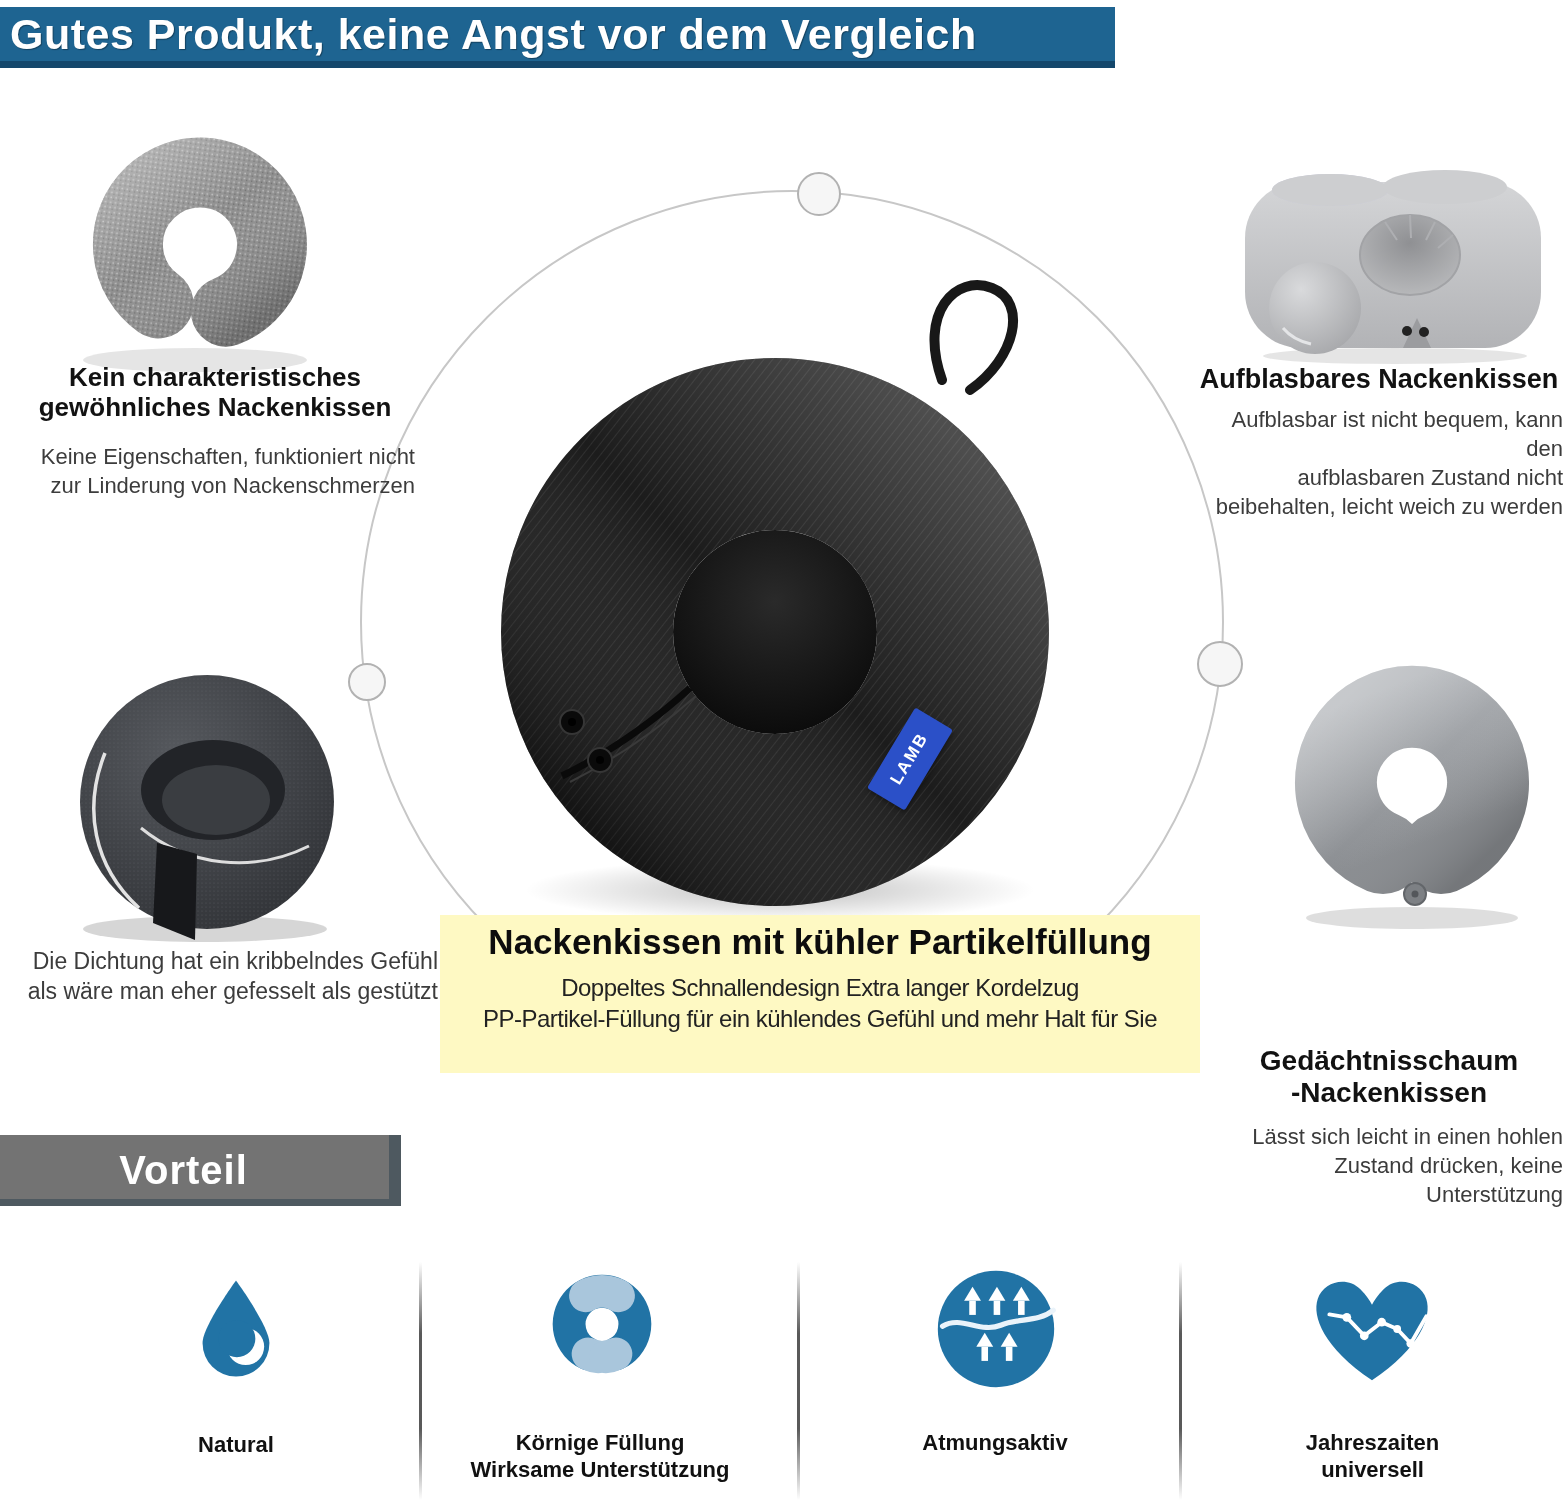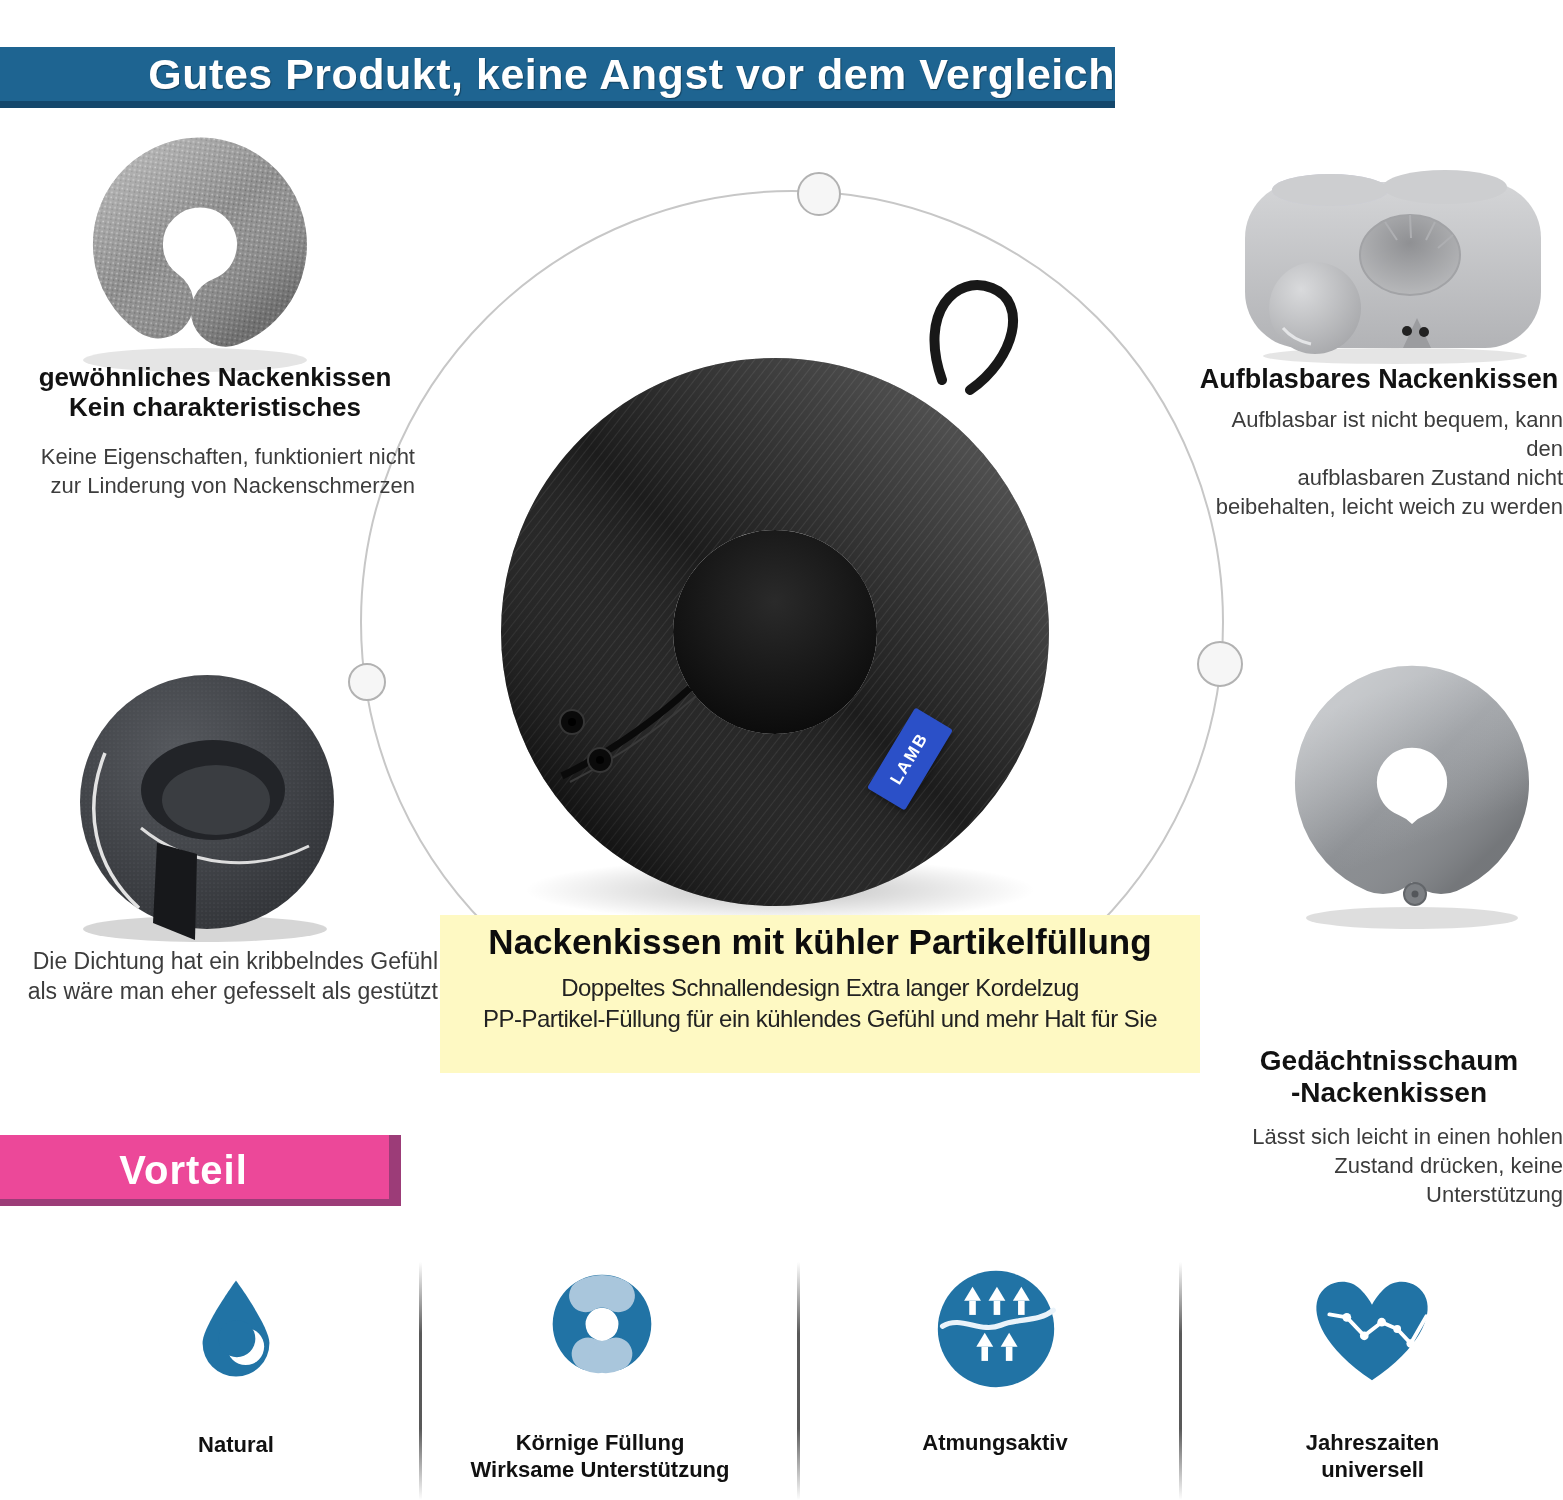--- a/index.html
+++ b/index.html
@@ -4,44 +4,43 @@
 <style>
   html,body{margin:0;padding:0;}
   body{
     width:1563px;height:1500px;position:relative;background:#ffffff;
     font-family:"Liberation Sans","DejaVu Sans",sans-serif;overflow:hidden;
   }
   .abs{position:absolute;}
   
   .banner{
     left:0;top:7px;width:1115px;height:54px;background:#1e6491;
-    border-bottom:7px solid #14476b;display:flex;align-items:center;justify-content:flex-end;
+    border-bottom:7px solid #14476b;display:flex;align-items:center;justify-content:flex-start;
     z-index:9;
-    margin-top:40px;
   }
   .banner h1{
     margin:0;padding:0 0 0 10px;color:#ffffff;font-size:43px;font-weight:bold;letter-spacing:0.5px;
     text-shadow:1px 1px 1px rgba(0,0,0,.35);white-space:nowrap;
   }
   
   .ring{
     left:360px;top:190px;width:860px;height:860px;border:2px solid #c7c7c7;border-radius:50%;
     z-index:1;
   }
   .node{background:#f6f6f6;border:2px solid #b2b2b2;border-radius:50%;z-index:2;}
   
   .cmp-title{font-weight:bold;color:#121212;text-align:center;line-height:1.16;}
   .cmp-desc{color:#3c3c3c;text-align:right;line-height:1.32;}
   .blk{z-index:6;}
   .center-blk{background:#fef9c3;z-index:6;}
   .center-title{font-weight:bold;font-size:35px;color:#0d0d0d;text-align:center;line-height:1.1;}
   .center-desc{font-size:24px;color:#222;text-align:center;line-height:1.3;letter-spacing:-0.5px;}
   
   .vorteil{
-    left:0;top:1135px;width:401px;height:71px;background:#ec4899;z-index:9;
+    left:0;top:1135px;width:401px;height:71px;background:#737373;z-index:9;
     box-shadow:inset -12px -7px 0 rgba(10,40,60,.35);
     display:flex;align-items:center;justify-content:center;
   }
   .vorteil h2{margin:0;padding-right:34px;color:#fff;font-size:40px;font-weight:bold;letter-spacing:1px;}
   
   .feat-label{font-weight:bold;color:#111;font-size:22px;text-align:center;line-height:1.22;z-index:6;}
   .divider{
     width:3px;top:1262px;height:238px;z-index:3;
     background:linear-gradient(to bottom,rgba(80,80,80,0),rgba(60,60,60,.85) 30%,rgba(60,60,60,.85) 70%,rgba(80,80,80,0));
   }
@@ -187,22 +186,22 @@
   <circle cx="150" cy="500" r="12" fill="#0a0a0a" stroke="#363636" stroke-width="2"></circle>
   <circle cx="150" cy="500" r="4" fill="#000"></circle>
 </svg>
 
 <div class="abs tag">
   <span>LAMB</span>
 </div>
 
 <div class="abs blk" style="left:15px;top:362px;width:400px;">
   <div class="cmp-title" style="font-size:26px;">
+    <div>Kein charakteristisches</div>
     <div>gewöhnliches Nackenkissen</div>
-    <div>Kein charakteristisches</div>
   </div>
   <div class="cmp-desc" style="font-size:22px;margin-top:20px;">
     <div>Keine Eigenschaften, funktioniert nicht</div>
     <div>zur Linderung von Nackenschmerzen</div>
   </div>
 </div>
 
 <div class="abs blk" style="left:1195px;top:364px;width:368px;">
   <div class="cmp-title" style="font-size:27px;">
     <div>Aufblasbares Nackenkissen</div>

